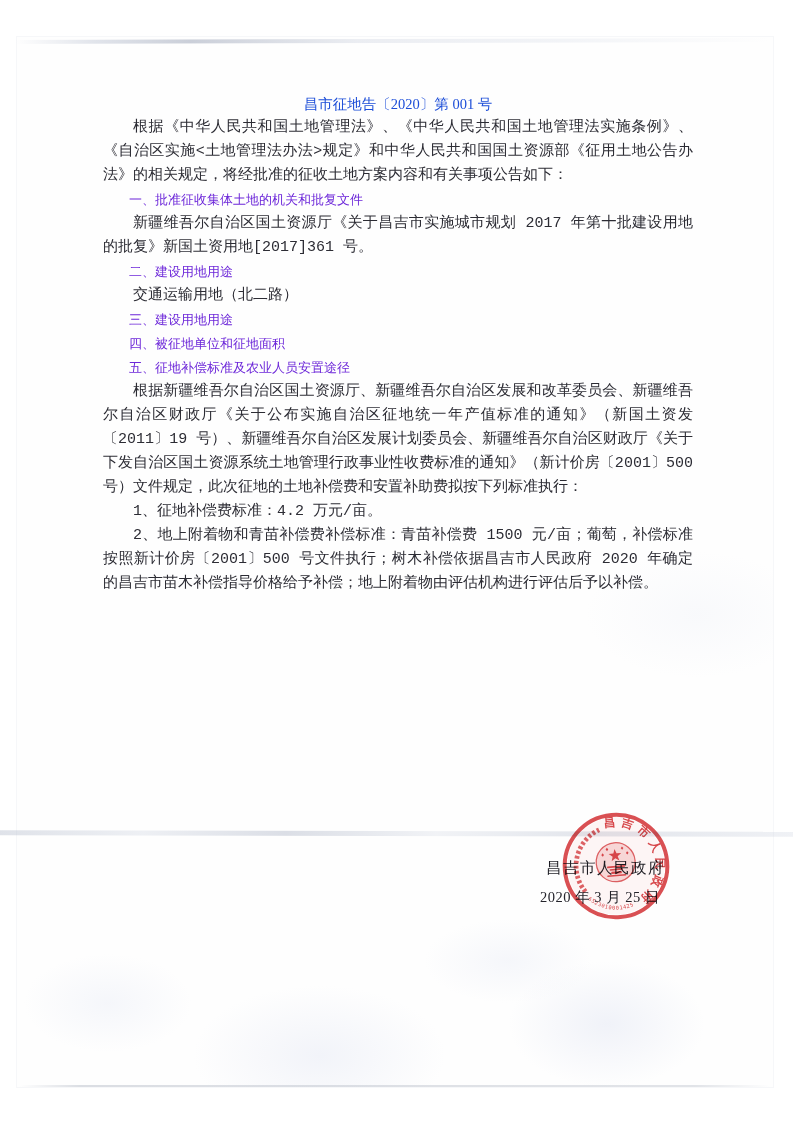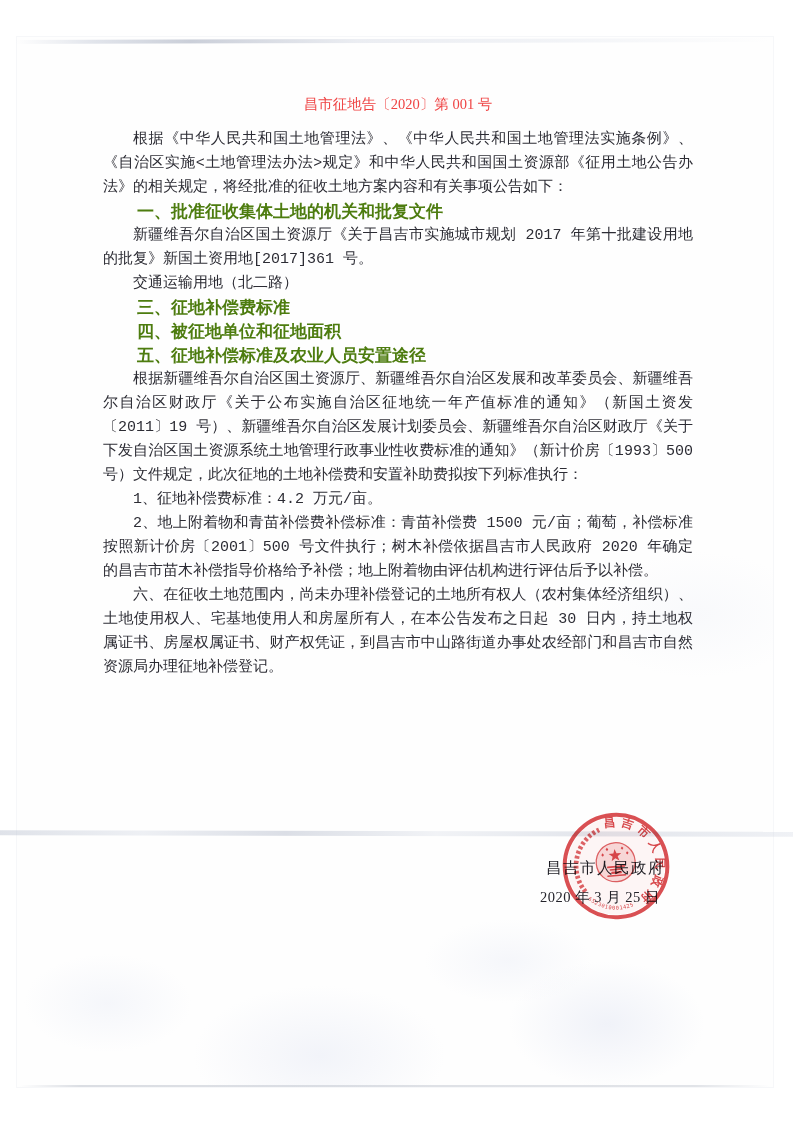--- a/index.html
+++ b/index.html
@@ -72,30 +72,30 @@
     font-size: 17px;
     line-height: 26px;
     font-weight: bold;
     letter-spacing: 2px;
     color: #17171c;
   }
   .doc-no {
     text-align: center;
     font-size: 14.5px;
     line-height: 24px;
-    margin-bottom: 12px;
-    color: #ef4444;
+    margin-bottom: 0;
+    color: #1d4ed8;
   }
   .para { text-indent: 2em; font-family: Liberation Mono, monospace; }
   .sec-heading {
     text-indent: 2em;
-    font-weight: bold;
-    font-size: 17px;
+    font-weight: normal;
+    font-size: 13px;
     line-height: 24px;
-    color: #4d7c0f;
+    color: #6d28d9;
   }
   
   .sig-issuer {
     position: absolute;
     left: 546px; top: 858px;
     font-size: 15.5px;
     letter-spacing: 1.5px;
     color: #1d1d24;
     white-space: nowrap;
     z-index: 2;
@@ -130,32 +130,32 @@
 <div class="crease c3"></div>
 
 <div class="doc">
   <div class="doc-no">昌市征地告〔2020〕第 001 号</div>
 
   <div class="para">根据《中华人民共和国土地管理法》、《中华人民共和国土地管理法实施条例》、《自治区实施&lt;土地管理法办法&gt;规定》和中华人民共和国国土资源部《征用土地公告办法》的相关规定，将经批准的征收土地方案内容和有关事项公告如下：</div>
 
   <div class="sec-heading">一、批准征收集体土地的机关和批复文件</div>
   <div class="para">新疆维吾尔自治区国土资源厅《关于昌吉市实施城市规划 2017 年第十批建设用地的批复》新国土资用地[2017]361 号。</div>
 
+  <div class="sec-heading">二、建设用地用途</div>
   <div class="para">交通运输用地（北二路）</div>
 
-  <div class="sec-heading">三、征地补偿费标准</div>
+  <div class="sec-heading">三、建设用地用途</div>
 
   <div class="sec-heading">四、被征地单位和征地面积</div>
 
   <div class="sec-heading">五、征地补偿标准及农业人员安置途径</div>
-  <div class="para">根据新疆维吾尔自治区国土资源厅、新疆维吾尔自治区发展和改革委员会、新疆维吾尔自治区财政厅《关于公布实施自治区征地统一年产值标准的通知》（新国土资发〔2011〕19 号）、新疆维吾尔自治区发展计划委员会、新疆维吾尔自治区财政厅《关于下发自治区国土资源系统土地管理行政事业性收费标准的通知》（新计价房〔1993〕500 号）文件规定，此次征地的土地补偿费和安置补助费拟按下列标准执行：</div>
+  <div class="para">根据新疆维吾尔自治区国土资源厅、新疆维吾尔自治区发展和改革委员会、新疆维吾尔自治区财政厅《关于公布实施自治区征地统一年产值标准的通知》（新国土资发〔2011〕19 号）、新疆维吾尔自治区发展计划委员会、新疆维吾尔自治区财政厅《关于下发自治区国土资源系统土地管理行政事业性收费标准的通知》（新计价房〔2001〕500 号）文件规定，此次征地的土地补偿费和安置补助费拟按下列标准执行：</div>
   <div class="para">1、征地补偿费标准：4.2 万元/亩。</div>
   <div class="para">2、地上附着物和青苗补偿费补偿标准：青苗补偿费 1500 元/亩；葡萄，补偿标准按照新计价房〔2001〕500 号文件执行；树木补偿依据昌吉市人民政府 2020 年确定的昌吉市苗木补偿指导价格给予补偿；地上附着物由评估机构进行评估后予以补偿。</div>
 
-  <div class="para">六、在征收土地范围内，尚未办理补偿登记的土地所有权人（农村集体经济组织）、土地使用权人、宅基地使用人和房屋所有人，在本公告发布之日起 30 日内，持土地权属证书、房屋权属证书、财产权凭证，到昌吉市中山路街道办事处农经部门和昌吉市自然资源局办理征地补偿登记。</div>
 </div>
 
 <div class="sig-issuer">昌吉市人民政府</div>
 <div class="sig-date">2020 年 3 月 25 日</div>
 
 <div class="seal">
   <svg viewBox="0 0 120 120" xmlns="http://www.w3.org/2000/svg">
     <defs>
       <path id="arcCn" d="M 49.1,19.4 A 42,42 0 0 1 84.1,94.4" fill="none"></path>
       <path id="arcNum" d="M 24.8,89.6 A 46,46 0 0 0 95.2,89.6" fill="none"></path>

